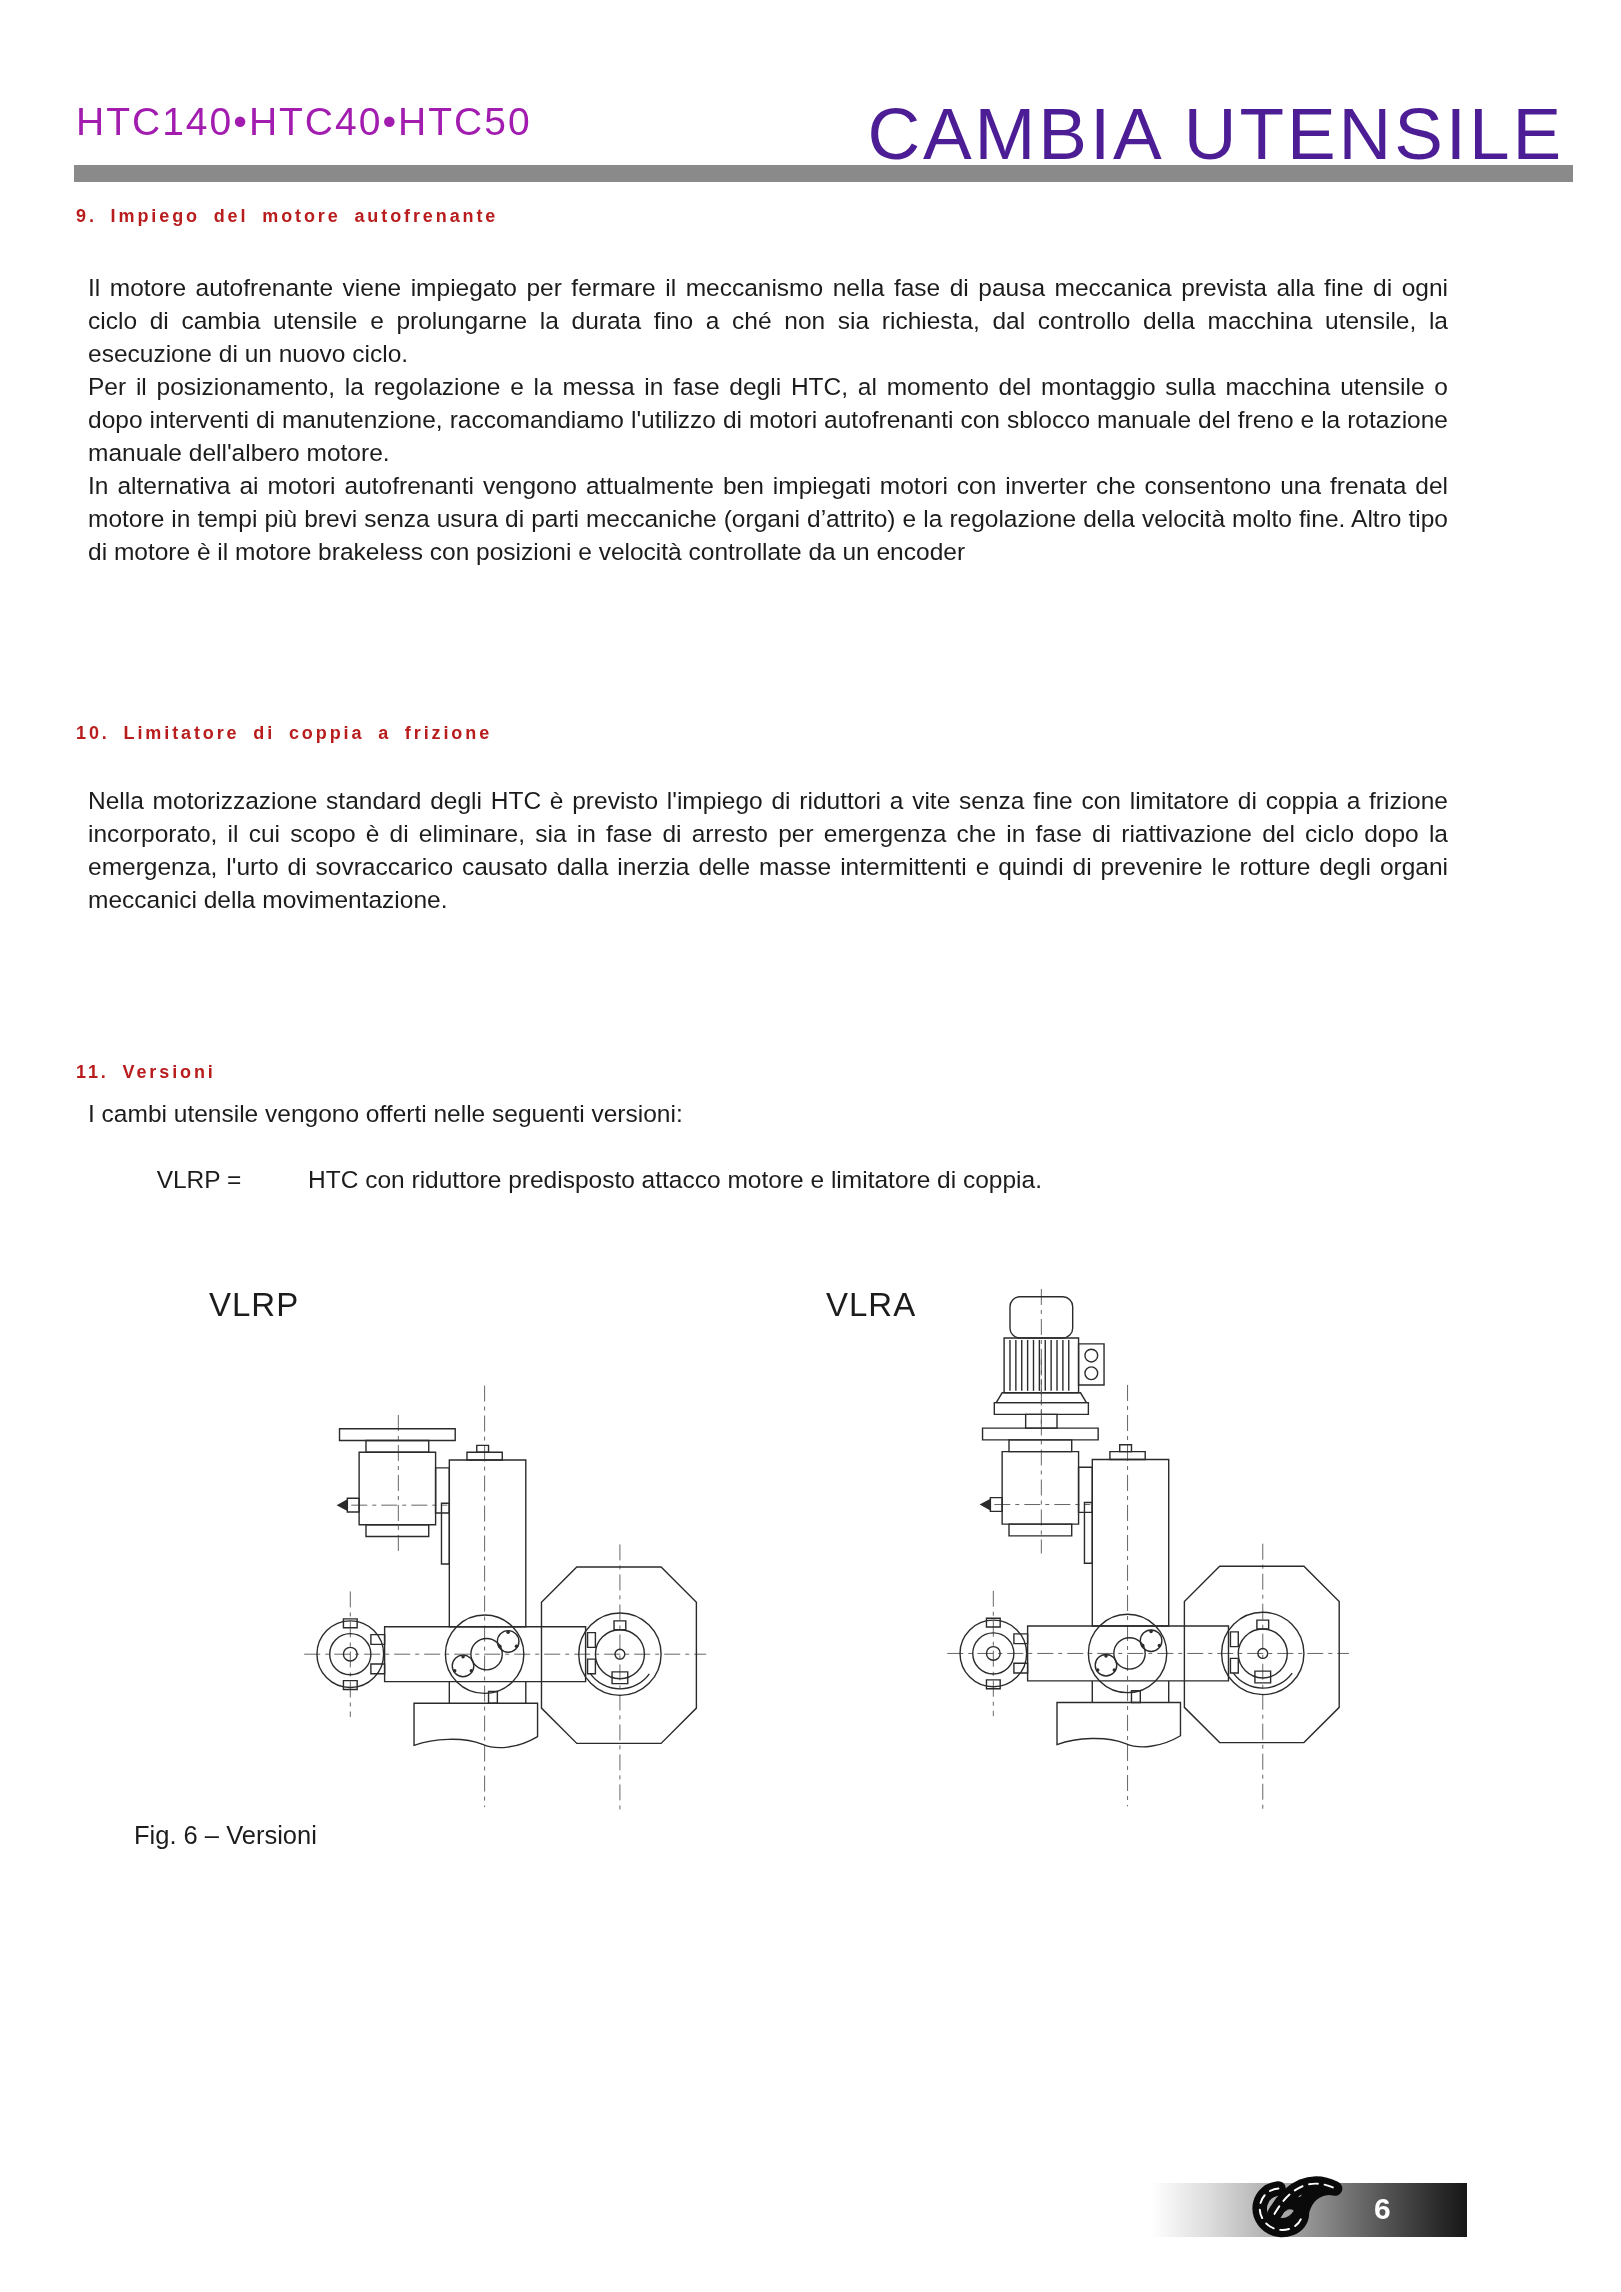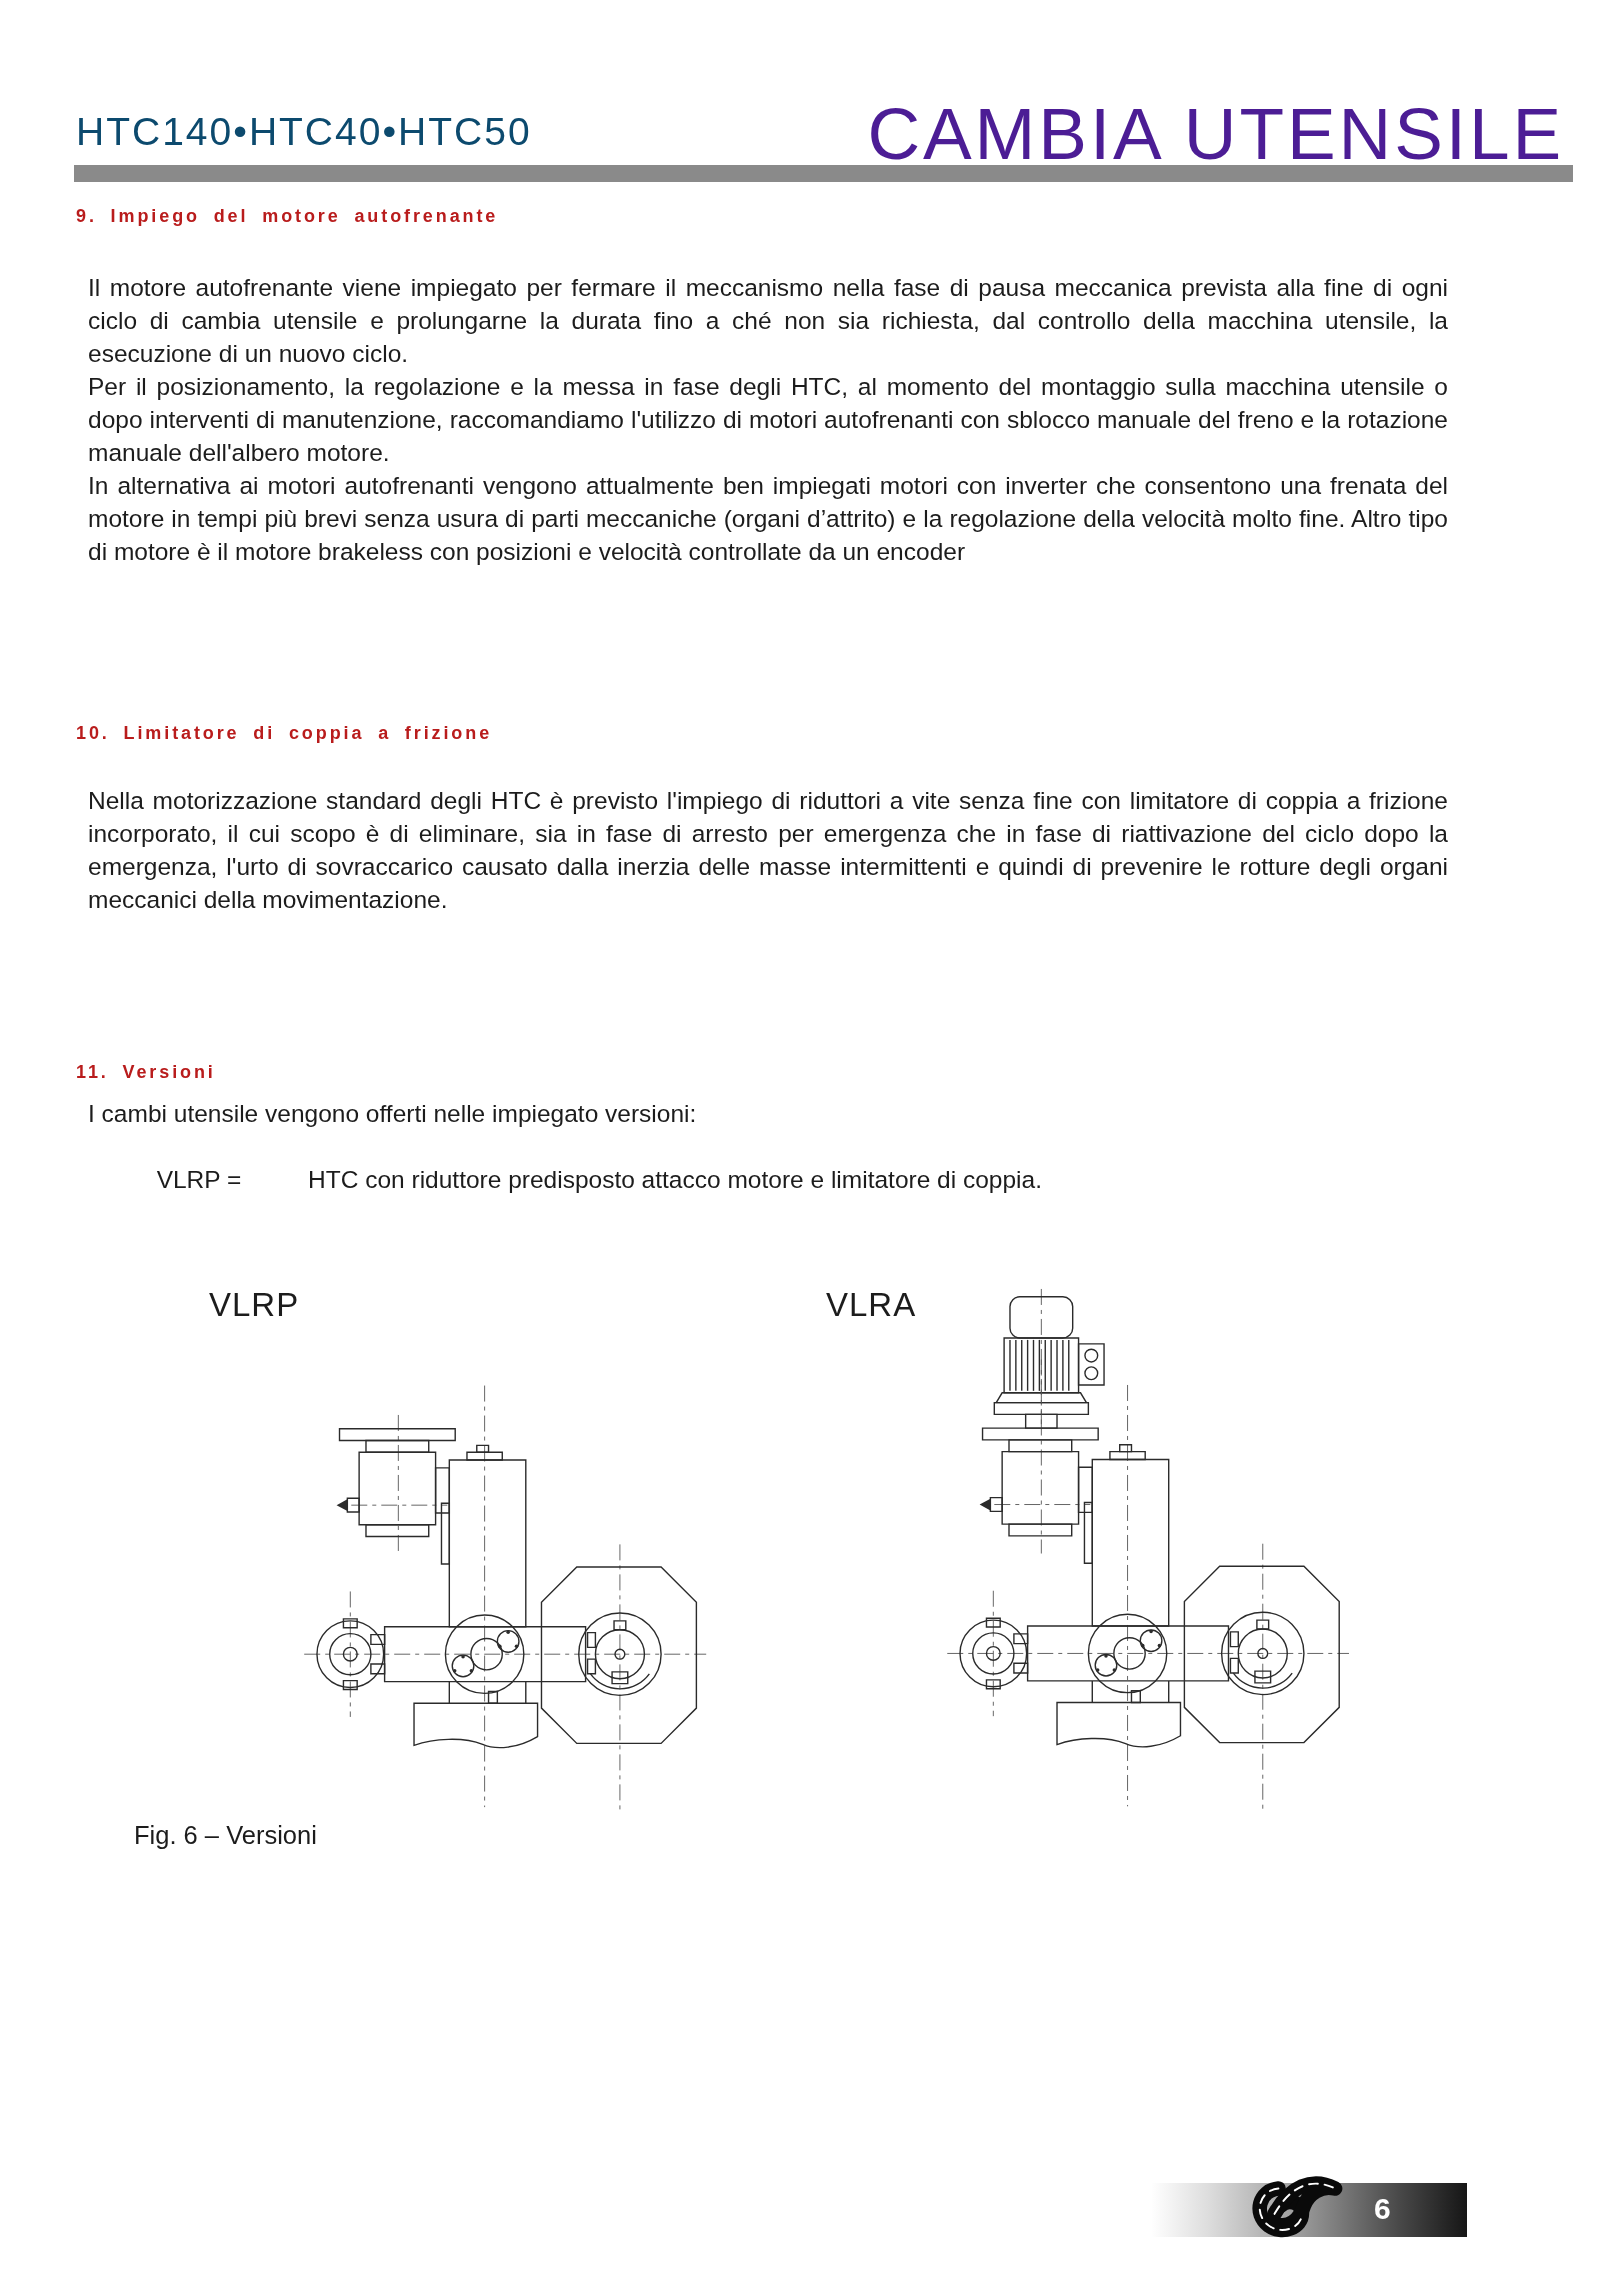--- a/index.html
+++ b/index.html
@@ -2,21 +2,21 @@
 <html><head>
 <meta charset="utf-8">
 <style>
   html,body{margin:0;padding:0;background:#e9e9e9;}
   .page{
     position:relative;width:1621px;height:2293px;margin:0 auto;
     background:#ffffff;overflow:hidden;
     font-family:"Liberation Sans",sans-serif;color:#1c1c1c;
   }
   .abs{position:absolute;}
-  .models{left:76px;top:110px;font-size:39px;letter-spacing:2px;color:#0c4a6e;white-space:nowrap;}
+  .models{left:76px;top:100px;font-size:39px;letter-spacing:2px;color:#a21caf;white-space:nowrap;}
   .title{right:57px;top:92px;font-size:73px;letter-spacing:2.9px;color:#4c1d95;font-weight:400;white-space:nowrap;}
   .rule{left:74px;top:165px;width:1499px;height:16.7px;background:#8a8a8a;}
   .h{font-weight:bold;color:#b91c1c;font-size:18px;letter-spacing:2.9px;word-spacing:5.9px;white-space:nowrap;}
   .s9h{left:76px;top:206px;}
   .body-par{left:88px;width:1360px;font-size:24.5px;line-height:33px;text-align:justify;}
   .body-par p{margin:0;}
   .s9p{top:271px;}
   .s10h{left:76px;top:723px;}
   .s10p{top:784px;}
   .s11h{left:76px;top:1062px;}
@@ -59,21 +59,21 @@
     <p>Per il posizionamento, la regolazione e la messa in fase degli HTC, al momento del montaggio sulla macchina utensile o dopo interventi di manutenzione, raccomandiamo l'utilizzo di motori autofrenanti con sblocco manuale del freno e la rotazione manuale dell'albero motore.</p>
     <p>In alternativa ai motori autofrenanti vengono attualmente ben impiegati motori con inverter che consentono una frenata del motore in tempi più brevi senza usura di parti meccaniche (organi d’attrito) e la regolazione della velocità molto fine. Altro tipo di motore è il motore brakeless con posizioni e velocità controllate da un encoder</p>
   </div>
 
   <div class="abs h s10h">10. Limitatore di coppia a frizione</div>
   <div class="abs body-par s10p">
     <p>Nella motorizzazione standard degli HTC è previsto l'impiego di riduttori a vite senza fine con limitatore di coppia a frizione incorporato, il cui scopo è di eliminare, sia in fase di arresto per emergenza che in fase di riattivazione del ciclo dopo la emergenza, l'urto di sovraccarico causato dalla inerzia delle masse intermittenti e quindi di prevenire le rotture degli organi meccanici della movimentazione.</p>
   </div>
 
   <div class="abs h s11h">11. Versioni</div>
-  <div class="abs intro">I cambi utensile vengono offerti nelle impiegato versioni:</div>
+  <div class="abs intro">I cambi utensile vengono offerti nelle seguenti versioni:</div>
 
   <div class="abs defs">
     <div>
       <span class="term t1">VLRP =</span><span>HTC con riduttore predisposto attacco motore e limitatore di coppia.</span>
     </div>
   </div>
 
   <div class="abs fig-label lblVLRP">VLRP</div>
   <div class="abs fig-label lblVLRA">VLRA</div>
 

